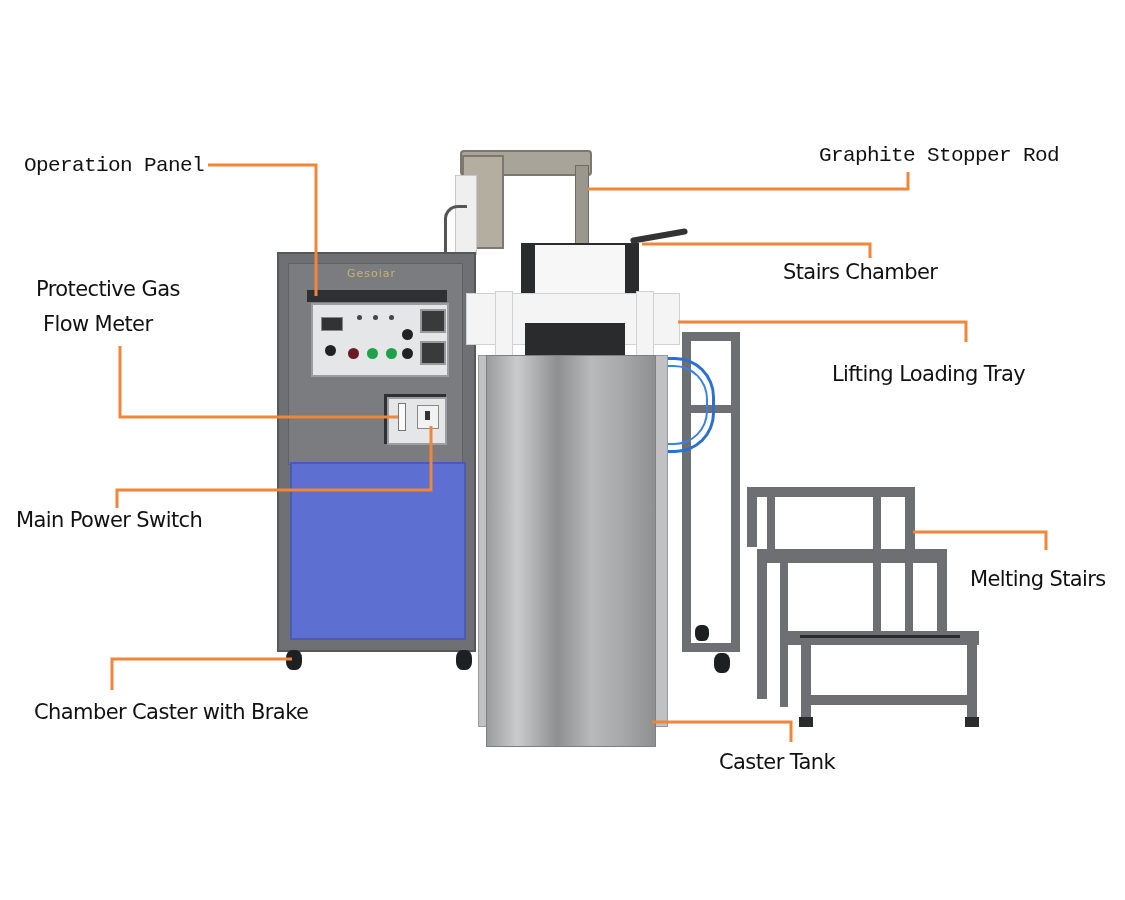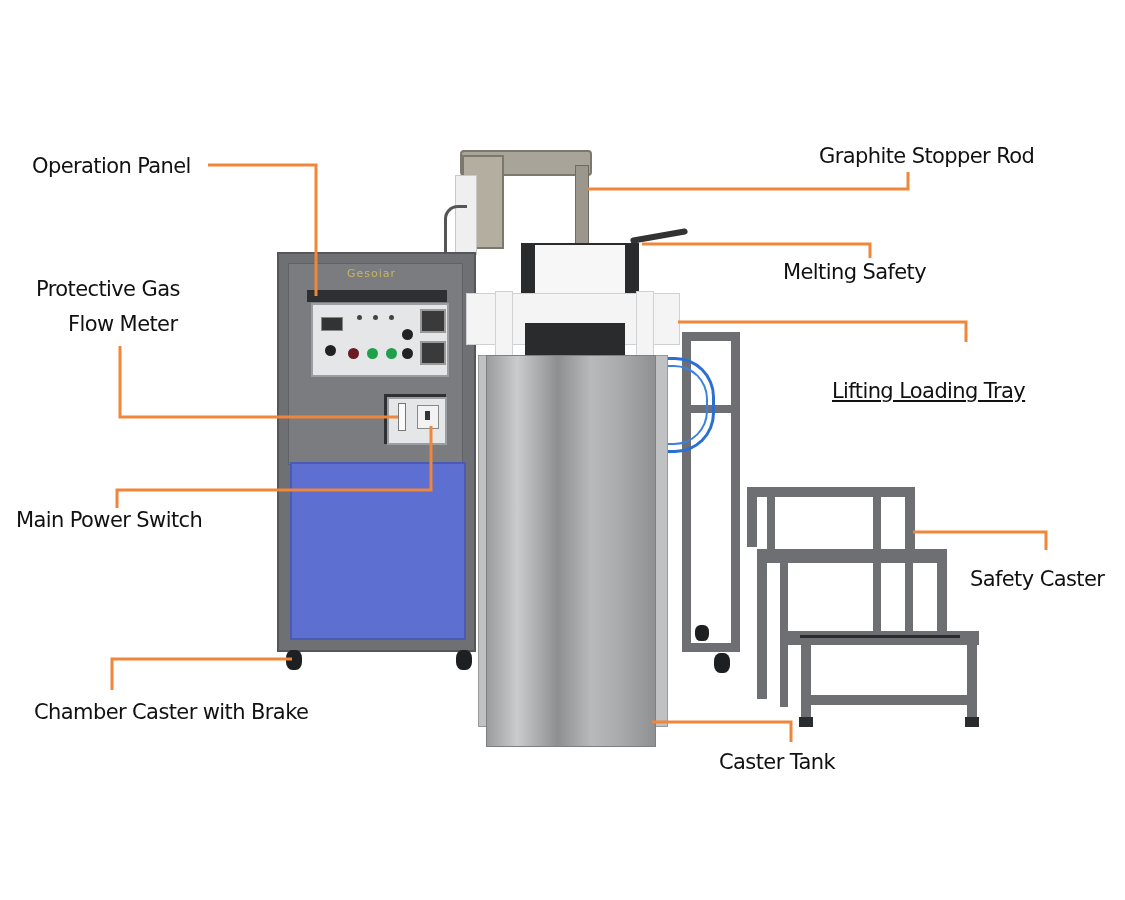--- a/index.html
+++ b/index.html
@@ -126,32 +126,32 @@
     <polyline points="642,244 870,244 870,258"></polyline>
 
     <polyline points="678,322 966,322 966,342"></polyline>
 
     <polyline points="913,532 1046,532 1046,550"></polyline>
 
     <polyline points="652,722 791,722 791,742"></polyline>
   </g>
 </svg>
 
-<div class="label" style="left:32px;top:154px;">Operation Panel</div>
+<div class="label" style="left:24px;top:154px;font-family:Liberation Mono, monospace;">Operation Panel</div>
 
 <div class="label" style="left:36px;top:277px;">
   <div>Protective Gas</div>
-  <div style="margin-top:11px;padding-left:7px;margin-left:25px;">Flow Meter</div>
+  <div style="margin-top:11px;padding-left:7px;">Flow Meter</div>
 </div>
 
 <div class="label" style="left:16px;top:508px;">Main Power Switch</div>
 
 <div class="label" style="left:34px;top:700px;">Chamber Caster with Brake</div>
 
-<div class="label" style="left:819px;top:144px;">Graphite Stopper Rod</div>
+<div class="label" style="left:819px;top:144px;font-family:Liberation Mono, monospace;">Graphite Stopper Rod</div>
 
-<div class="label" style="left:783px;top:260px;">Melting Safety</div>
+<div class="label" style="left:783px;top:260px;">Stairs Chamber</div>
 
-<div class="label" style="left:832px;top:379px;text-decoration:underline;">Lifting Loading Tray</div>
+<div class="label" style="left:832px;top:362px;">Lifting Loading Tray</div>
 
-<div class="label" style="left:970px;top:567px;">Safety Caster</div>
+<div class="label" style="left:970px;top:567px;">Melting Stairs</div>
 
 <div class="label" style="left:719px;top:750px;">Caster Tank</div>
 
 </body></html>

